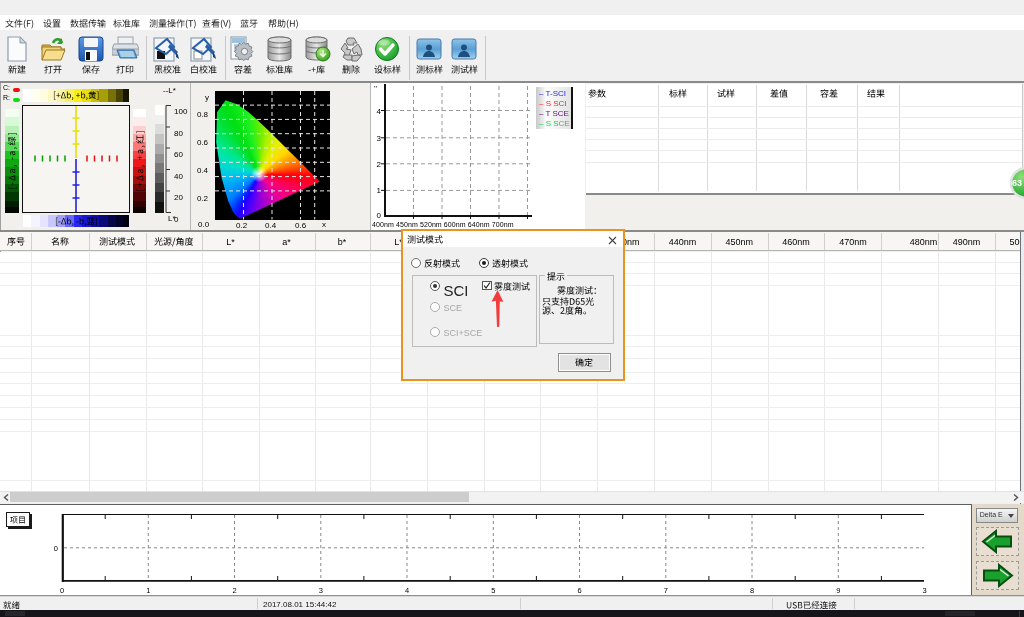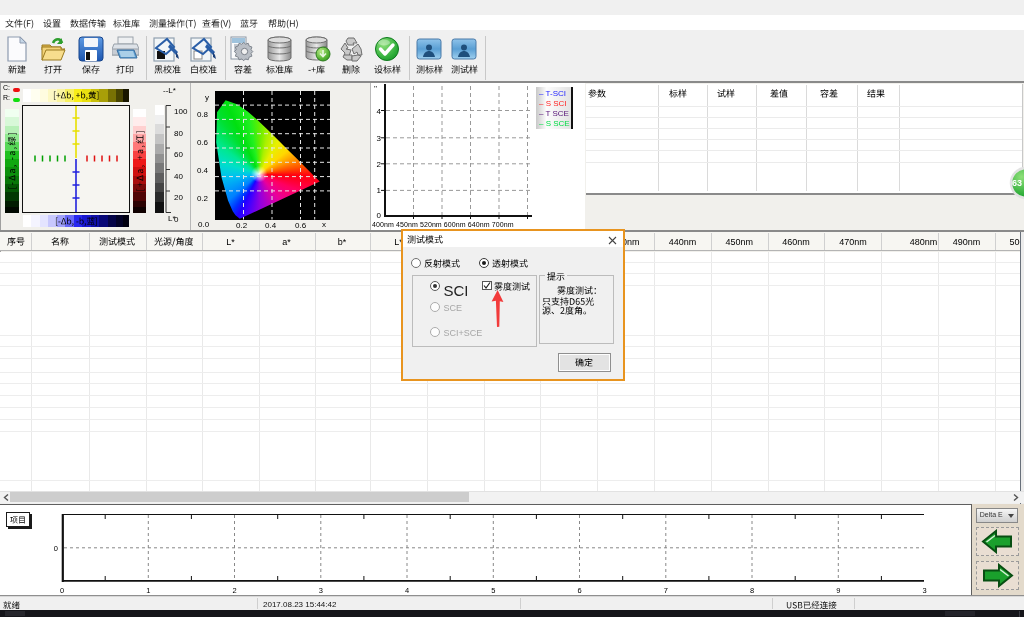--- a/index.html
+++ b/index.html
@@ -813,21 +813,21 @@
 
 <div class="abs" style="left:0;top:596px;width:1024px;height:14px;background:#f0f0f0;border-top:1px solid #d8d8d8"></div>
 <div class="abs" style="left:3px;top:599.5px">
       <svg class="zt " width="17.0" height="10.6" viewBox="0 0 17.0 10.6">
         <g fill="#111" transform="translate(0,8.33) scale(0.085)">
           <use href="#g5c31"></use>
           <use href="#g7eea" x="100.0"></use>
         </g>
       </svg>
     </div>
-<div class="abs" style="left:263px;top:600px;font-size:8px;color:#111">2017.08.23 15:44:42</div>
+<div class="abs" style="left:263px;top:600px;font-size:8px;color:#111">2017.08.01 15:44:42</div>
 <div class="abs" style="left:786px;top:599.5px">
       <svg class="zt " width="50.8" height="10.6" viewBox="0 0 50.8 10.6">
         <g fill="#111" transform="translate(0,8.33) scale(0.085)">
           <use href="#g0055"></use>
           <use href="#g0053" x="72.1"></use>
           <use href="#g0042" x="131.7"></use>
           <use href="#g5df2" x="197.4"></use>
           <use href="#g7ecf" x="297.4"></use>
           <use href="#g8fde" x="397.4"></use>
           <use href="#g63a5" x="497.4"></use>

